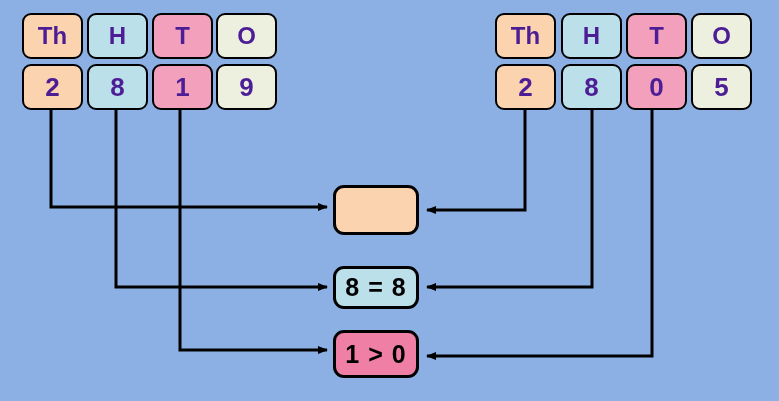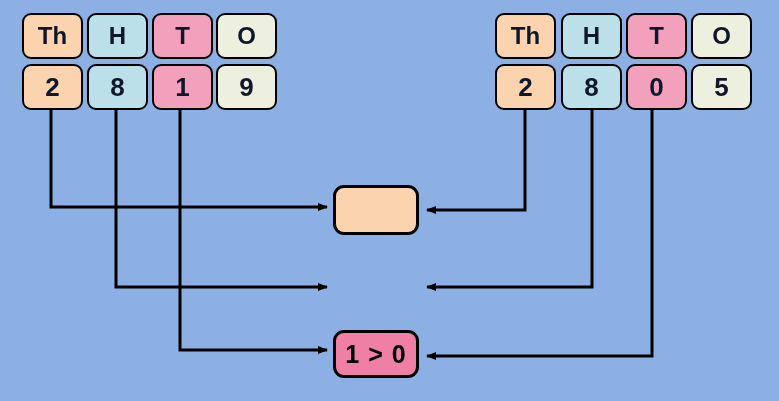--- a/index.html
+++ b/index.html
@@ -14,21 +14,21 @@
   svg.wires{position:absolute;left:0;top:0;width:779px;height:401px;pointer-events:none;}
 
   .tile{
     position:absolute;
     box-sizing:border-box;
     border:2.5px solid #000;
     border-radius:9px;
     display:flex;align-items:center;justify-content:center;
     font-weight:bold;
     font-size:25px;
-    color:#0f172a;
+    color:#4c1d95;
     line-height:1;
   }
   .tile.head{font-size:24px;}
   .tile.digit{font-size:26px;}
 
   .c-peach{background:#fbd3af;}
   .c-blue{background:#bce0ea;}
   .c-pink{background:#f2a0bc;}
   .c-cream{background:#edf0de;}
   .c-hotpink{background:#ef7fa4;text-align:right;}
@@ -91,16 +91,17 @@
   <div class="tile head c-pink" style="left:626px;top:13px;width:61px;height:46px;">T</div>
   <div class="tile head c-cream" style="left:691px;top:13px;width:61px;height:46px;">O</div>
 
   <div class="tile digit c-peach" style="left:495px;top:64px;width:61px;height:46px;">2</div>
   <div class="tile digit c-blue" style="left:561px;top:64px;width:61px;height:46px;">8</div>
   <div class="tile digit c-pink" style="left:626px;top:64px;width:61px;height:46px;">0</div>
   <div class="tile digit c-cream" style="left:691px;top:64px;width:61px;height:46px;">5</div>
 
   <div class="resbox c-peach" style="left:333px;top:185px;width:86px;height:50px;"></div>
 
+  <div class="resbox c-blue" style="left:333px;top:266px;width:86px;height:43px;">8 = 8</div>
 
   <div class="resbox c-hotpink" style="left:333px;top:330px;width:86px;height:48px;">1 &gt; 0</div>
 
 </div>
 
 </body></html>

